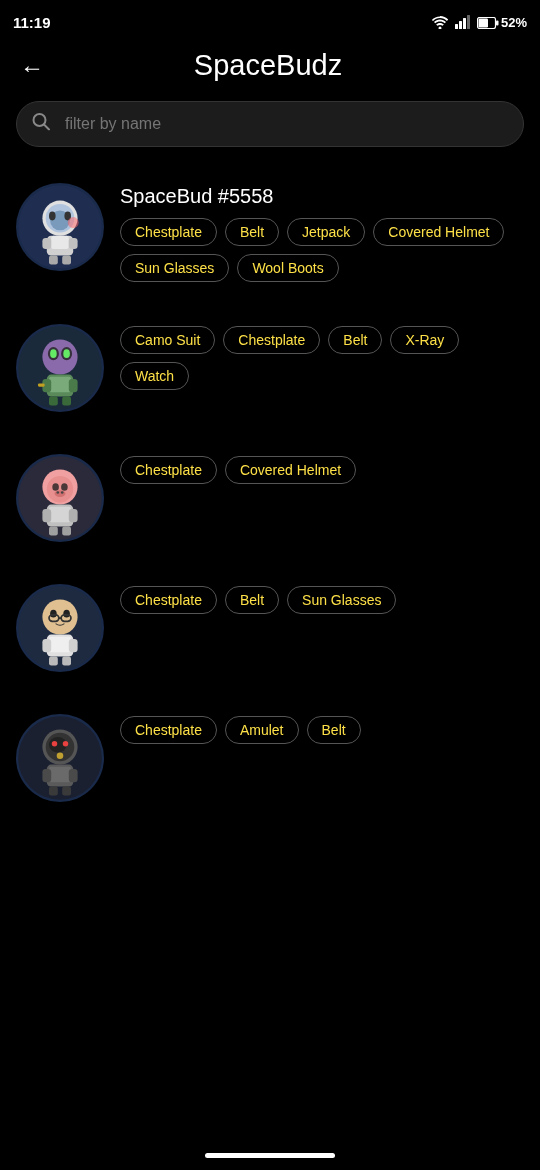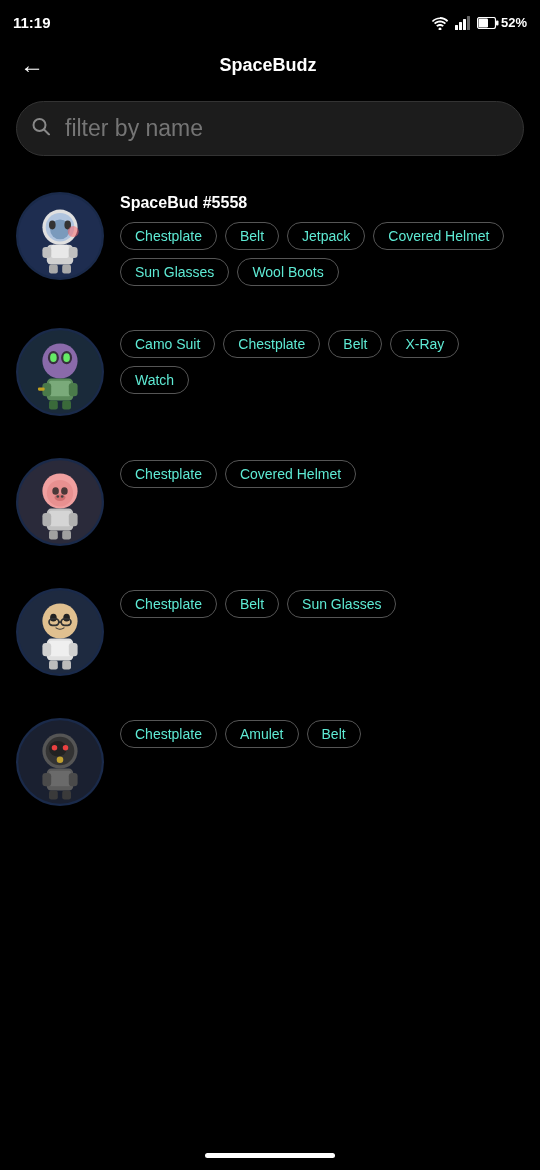--- a/index.html
+++ b/index.html
@@ -20,21 +20,21 @@
       display: flex;
       justify-content: space-between;
       align-items: center;
       padding: 14px 13px 6px;
       font-size: 15px;
       font-weight: 600;
     }
     .status-time { font-weight: 700; }
     .status-icons {
       display: flex;
-      align-items: center;
+      align-items: flex-start;
       gap: 6px;
       font-size: 13px;
     }
 
     
     .header {
       display: flex;
       align-items: center;
       padding: 10px 20px 14px;
       position: relative;
@@ -43,38 +43,38 @@
       font-size: 24px;
       cursor: pointer;
       color: #fff;
       background: none;
       border: none;
       padding: 4px 8px 4px 0;
     }
     .header-title {
       flex: 1;
       text-align: center;
-      font-size: 18px;
-      font-weight: 700;
+      font-size: 29px;
+      font-weight: 400;
       margin-right: 36px;
     }
 
     
     .search-container {
       margin: 4px 16px 18px;
       position: relative;
     }
     .search-input {
       width: 100%;
       background: #1c1c1c;
       border: 1.5px solid #333;
       border-radius: 28px;
       padding: 13px 20px 13px 48px;
       color: #888;
-      font-size: 23px;
+      font-size: 16px;
       outline: none;
     }
     .search-icon {
       position: absolute;
       left: 16px;
       top: 50%;
       transform: translateY(-50%);
       color: #888;
       font-size: 18px;
       pointer-events: none;
@@ -104,37 +104,37 @@
       font-size: 36px;
       overflow: hidden;
     }
 
     .nft-info {
       flex: 1;
       padding-top: 2px;
     }
 
     .nft-name {
-      font-size: 16px;
-      font-weight: 700;
+      font-size: 20px;
+      font-weight: 400;
       margin-bottom: 10px;
     }
 
     .tags {
       display: flex;
       flex-wrap: wrap;
       gap: 8px;
     }
 
     .tag {
       border: 1.5px solid #555;
       border-radius: 20px;
       padding: 5px 14px;
       font-size: 14px;
-      color: #5eead4;
+      color: #fde047;
       white-space: nowrap;
     }
 
     
     .bottom-bar {
       position: fixed;
       bottom: 12px;
       left: 50%;
       transform: translateX(-50%);
       width: 130px;

